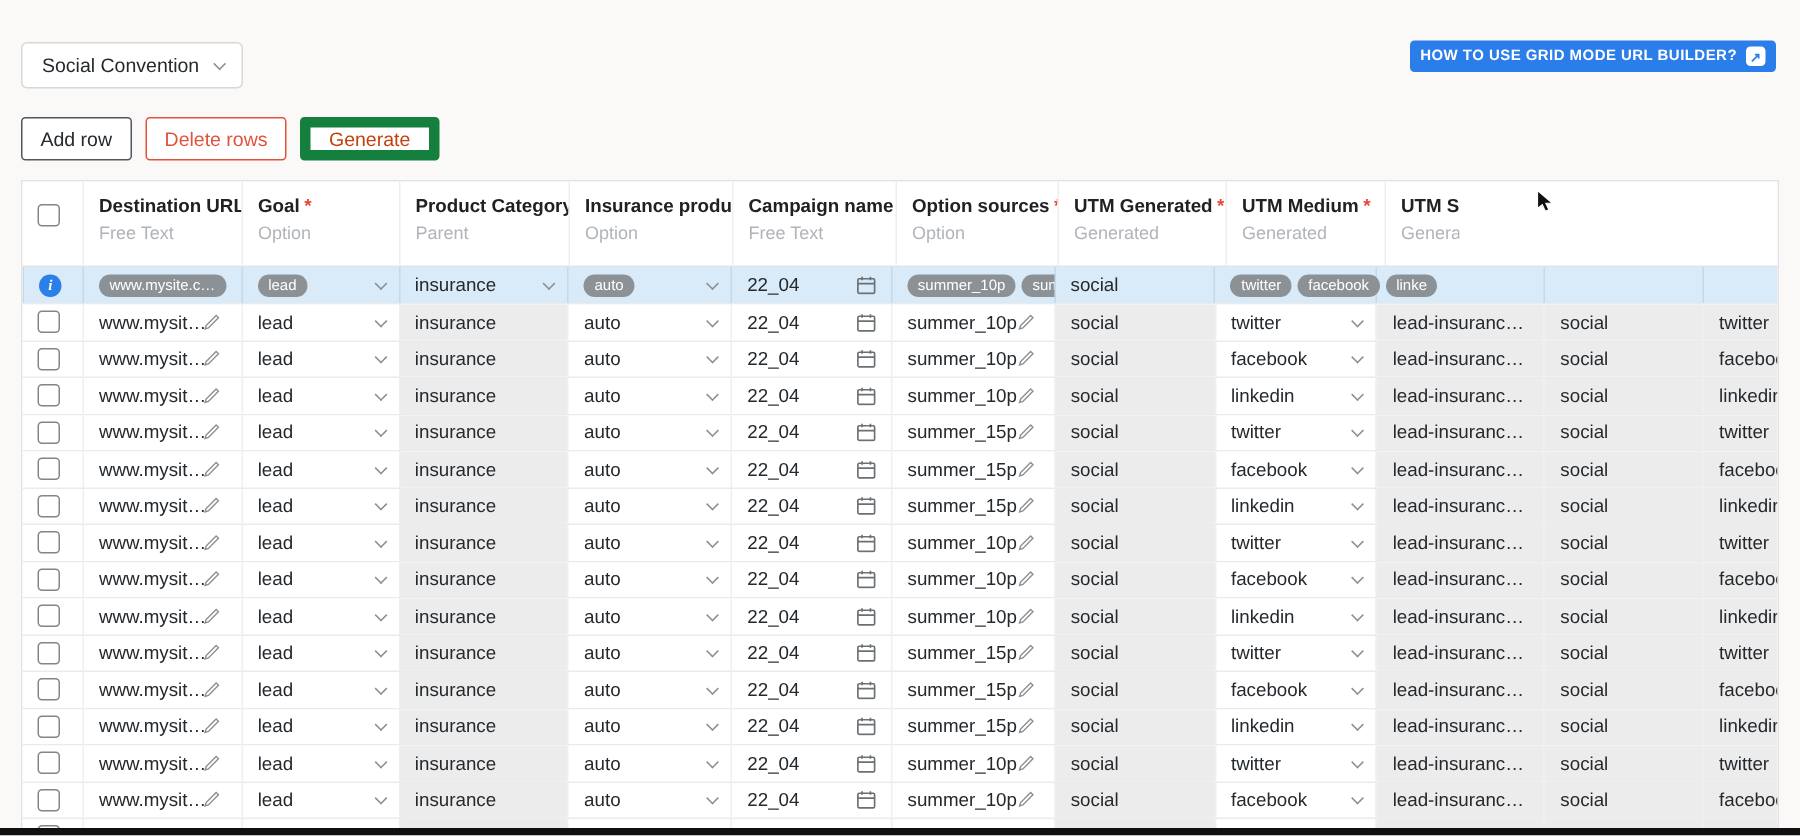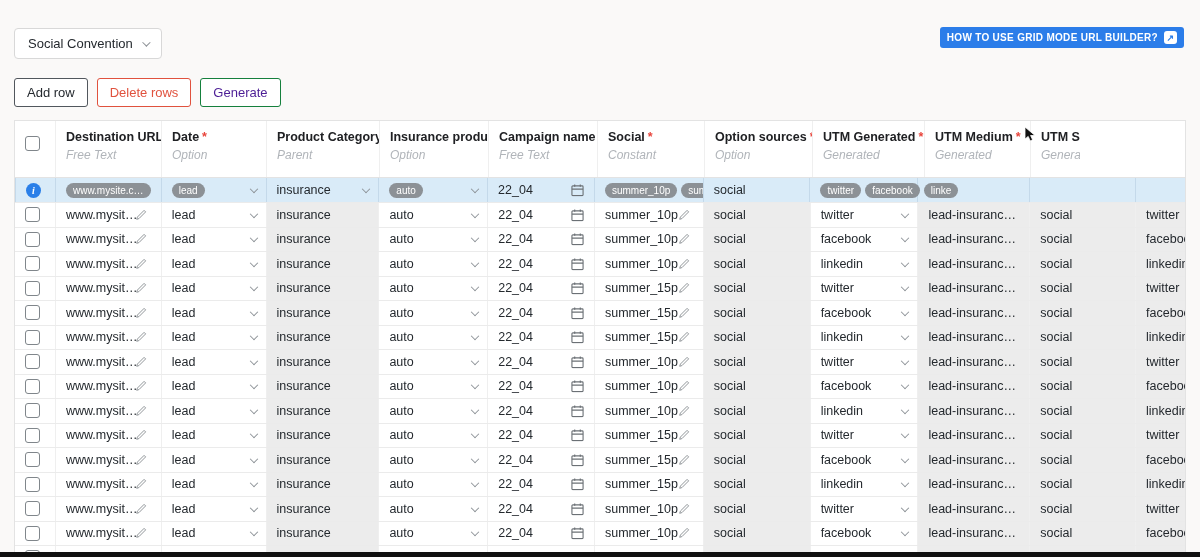--- a/index.html
+++ b/index.html
@@ -13,31 +13,31 @@
   .help-btn { position:absolute; right:16px; top:27px; height:21px; background:#2b7de9;
     border:none; border-radius:3px; color:#fff; font-size:10px; font-weight:bold;
     letter-spacing:.3px; display:flex; align-items:center; gap:6px; padding:0 7px; cursor:pointer; }
   .ext-icon { width:13px; height:13px; border-radius:3px; background:#fff; color:#2b7de9;
     font-size:9px; font-weight:bold; display:flex; align-items:center; justify-content:center; }
   .actions { position:absolute; left:14px; top:78px; display:flex; gap:9px; }
   .actions button { height:29px; padding:0 12px; border-radius:3px; font-size:13px;
     background:#fff; cursor:pointer; font-family:inherit; }
   .btn-add { border:1px solid #51575d; color:#24292e; }
   .btn-delete { border:1px solid #e0523e; color:#e0523e; }
-  .btn-generate { border:1px solid #15803d; color:#4c1d95; background:#def0fa; }
+  .btn-generate { border:7px solid #15803d; color:#c2410c; background:#def0fa; }
 
   
   .table-wrap { position:absolute; left:14px; top:120px; width:1172px; height:433px;
     background:#fff; border:1px solid #e3e3e3; overflow:hidden; }
   .thead { display:flex; height:57px; border-bottom:1px solid #e3e3e3; background:#fff; }
   .hcell { padding:9px 10px 8px 10px; border-left:1px solid #efefef; overflow:hidden; white-space:nowrap; }
   .hcell:first-child { border-left:none; }
   .htitle { font-size:12.5px; font-weight:bold; color:#202124; }
   .req { color:#e8453c; margin-left:3px; font-weight:bold; }
-  .hsub { font-size:12px; color:#b0b4b9; margin-top:4px;font-style:italic; }
+  .hsub { font-size:12px; color:#b0b4b9; margin-top:4px; }
 
   .trow { display:flex; height:24.5px; border-bottom:1px solid #ebebeb; background:#fff; }
   .cell { display:flex; align-items:center; padding:0 10px; font-size:12.5px; color:#24292e;
     border-left:1px solid #efefef; position:relative; overflow:hidden; white-space:nowrap; }
   .cell:first-child { border-left:none; }
   .cell.gray { background:#ececec; }
   .ellip { overflow:hidden; text-overflow:ellipsis; white-space:nowrap; max-width:100%; }
 
   
   .c0{width:40px;} .c1{width:106px;} .c2{width:105px;} .c3{width:113px;} .c4{width:109px;}
@@ -87,38 +87,34 @@
   <div class="thead">
     <div class="hcell c0" style="display:flex; align-items:flex-start; padding-top:15px;">
       <span class="checkbox"></span>
     </div>
 
   <div class="hcell c1">
     <div class="htitle"><span>Destination URL</span></div>
     <div class="hsub">Free Text</div>
   </div>
       <div class="hcell c2">
-    <div class="htitle"><span>Date</span><span class="req">*</span></div>
+    <div class="htitle"><span>Goal</span><span class="req">*</span></div>
     <div class="hsub">Option</div>
   </div>
       <div class="hcell c3">
     <div class="htitle"><span>Product Category</span></div>
     <div class="hsub">Parent</div>
   </div>
       <div class="hcell c4">
     <div class="htitle"><span>Insurance products</span></div>
     <div class="hsub">Option</div>
   </div>
       <div class="hcell c6">
     <div class="htitle"><span>Campaign name</span></div>
     <div class="hsub">Free Text</div>
-  </div>
-      <div class="hcell c7">
-    <div class="htitle"><span>Social</span><span class="req">*</span></div>
-    <div class="hsub">Constant</div>
   </div>
       <div class="hcell c8">
     <div class="htitle"><span>Option sources</span><span class="req">*</span></div>
     <div class="hsub">Option</div>
   </div>
       <div class="hcell c9">
     <div class="htitle"><span>UTM Generated</span><span class="req">*</span></div>
     <div class="hsub">Generated</div>
   </div>
       <div class="hcell c10">

